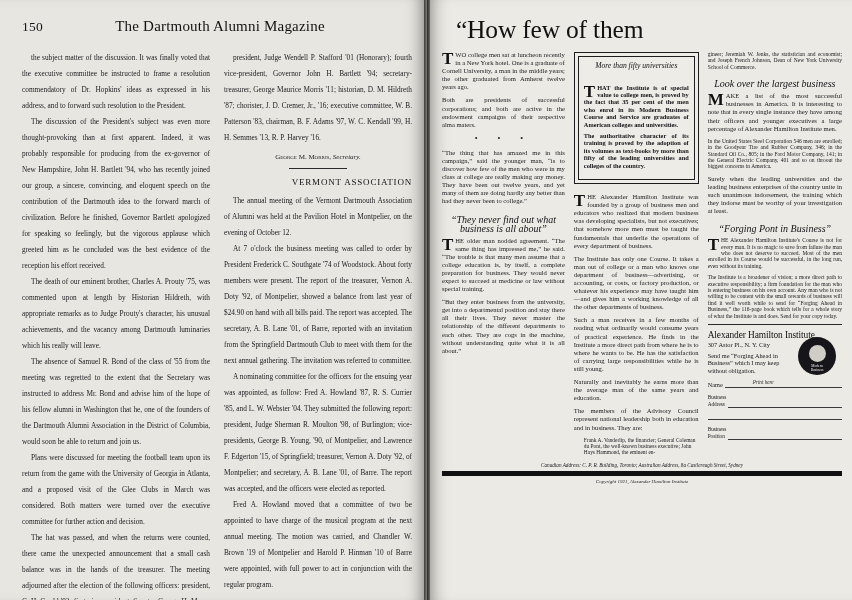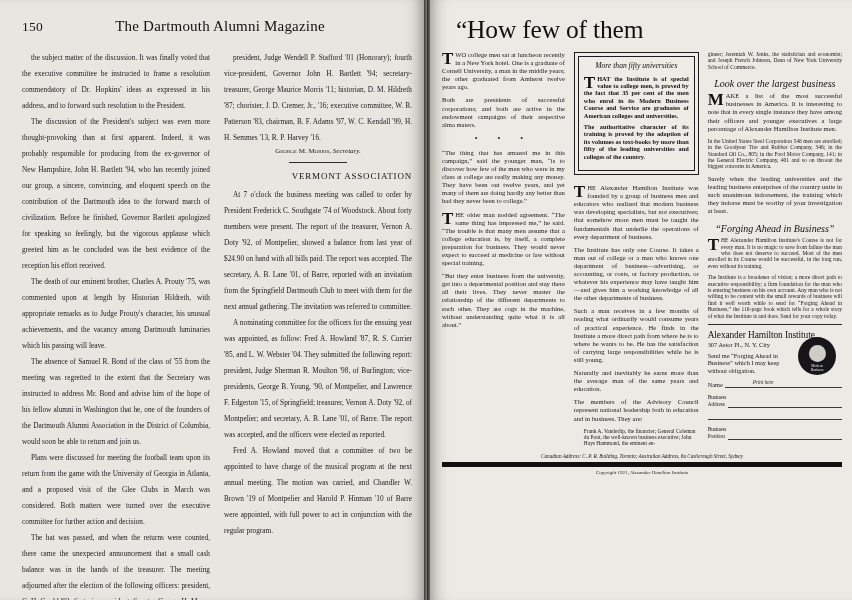--- a/index.html
+++ b/index.html
@@ -39,21 +39,21 @@
   .col p{
     margin:0;
     font-size:7.3px;
     line-height:16px;
     text-align:justify;
     text-indent:9px;
     color:#1b1a1e;
     hyphens:none;
   }
   .sig{
-    margin-top:1px;margin-bottom:7px;
+    margin-top:7px;margin-bottom:7px;
     text-align:center;
     font-size:7px;
     color:#1b1a1e;
     font-variant:small-caps;
   }
   .sig i{font-variant:normal;font-style:italic;}
   .rule-short{
     width:58px;height:1px;background:#2a2a2a;
     margin:3px auto 8px auto;
   }
@@ -131,21 +131,21 @@
     border:1px solid #1d1d1d;
     padding:3px;
     margin:1px 0 9px 0;
     background:#eeece6;
   }
   .panel-in{
     border:1px solid #1d1d1d;
     padding:5px 5px 6px 5px;
   }
   .panel h4{
-    margin:0 0 4px 0;
+    margin:0 0 13px 0;
     font-style:italic;
     font-weight:400;
     font-size:7.6px;
     text-align:center;
     line-height:8.6px;
     color:#111;
   }
   .panel p{
     margin:0 0 4px 0;
     font-size:6.3px;
@@ -232,38 +232,39 @@
     <div class="page-head">
       <div class="folio">150</div>
       <div class="running-title">The Dartmouth Alumni Magazine</div>
     </div>
 
     <div class="cols2">
 
       <div class="col">
         <p>the subject matter of the discussion. It was finally voted that the executive committee be instructed to frame a resolution commendatory of Dr. Hopkins' ideas as expressed in his address, and to forward such resolution to the President.</p>
         <p>The discussion of the President's subject was even more thought-provoking than at first apparent. Indeed, it was probably responsible for producing from the ex-governor of New Hampshire, John H. Bartlett '94, who has recently joined our group, a sincere, convincing, and eloquent speech on the contribution of the Dartmouth idea to the forward march of civilization. Before he finished, Governor Bartlett apologized for speaking so feelingly, but the vigorous applause which greeted him as he concluded was the best evidence of the reception his effort received.</p>
-        <p>The death of our eminent brother, Charles A. Prouty '75, was commented upon at length by Historian Hildreth, with appropriate remarks as to Judge Prouty's character, his unusual achievements, and the vacancy among Dartmouth luminaries which his passing will leave.</p>
+        <p>The death of our eminent brother, Charles A. Prouty '75, was commented upon at length by Historian Hildreth, with appropriate remarks as to Judge Prouty's character, his unusual achievements, and the vacancy among Dartmouth luminaries which his really will leave.</p>
         <p>The absence of Samuel R. Bond of the class of '55 from the meeting was regretted to the extent that the Secretary was instructed to address Mr. Bond and advise him of the hope of his fellow alumni in Washington that he, one of the founders of the Dartmouth Alumni Association in the District of Columbia, would soon be able to return and join us.</p>
         <p>Plans were discussed for meeting the football team upon its return from the game with the University of Georgia in Atlanta, and a proposed visit of the Glee Clubs in March was considered. Both matters were turned over the executive committee for further action and decision.</p>
         <p>The hat was passed, and when the returns were counted, there came the unexpected announcement that a small cash balance was in the hands of the treasurer. The meeting adjourned after the election of the following officers: president, C. H. Gould '92; first vice-president, Senator George H. Moses '90; second vice-president, Representative Sherman E. Burroughs '94; third vice-</p>
       </div>
 
       <div class="col">
         <p>president, Judge Wendell P. Stafford '01 (Honorary); fourth vice-president, Governor John H. Bartlett '94; secretary-treasurer, George Maurice Morris '11; historian, D. M. Hildreth '87; chorister, J. D. Cremer, Jr., '16; executive committee, W. B. Patterson '83, chairman, B. F. Adams '97, W. C. Kendall '99, H. H. Semmes '13, R. P. Harvey '16.</p>
 
         <div class="sig">
           <span>George M. Morris,</span>
           <i>Secretary.</i>
         </div>
 
         <div class="rule-short"></div>
 
         <div class="sec-head">VERMONT ASSOCIATION</div>
 
+        <p>The annual meeting of the Vermont Dartmouth Association of Alumni was held at the Pavilion Hotel in Montpelier, on the evening of October 12.</p>
         <p>At 7 o'clock the business meeting was called to order by President Frederick C. Southgate '74 of Woodstock. About forty members were present. The report of the treasurer, Vernon A. Doty '92, of Montpelier, showed a balance from last year of $24.90 on hand with all bills paid. The report was accepted. The secretary, A. B. Lane '01, of Barre, reported with an invitation from the Springfield Dartmouth Club to meet with them for the next annual gathering. The invitation was referred to committee.</p>
         <p>A nominating committee for the officers for the ensuing year was appointed, as follow: Fred A. Howland '87, R. S. Currier '85, and L. W. Webster '04. They submitted the following report: president, Judge Sherman R. Moulton '98, of Burlington; vice-presidents, George B. Young, '90, of Montpelier, and Lawrence F. Edgerton '15, of Springfield; treasurer, Vernon A. Doty '92, of Montpelier; and secretary, A. B. Lane '01, of Barre. The report was accepted, and the officers were elected as reported.</p>
         <p>Fred A. Howland moved that a committee of two be appointed to have charge of the musical program at the next annual meeting. The motion was carried, and Chandler W. Brown '19 of Montpelier and Harold P. Hinman '10 of Barre were appointed, with full power to act in conjunction with the regular program.</p>
       </div>
 
     </div>
   </div>
 
   <div class="gutter"></div>
 
@@ -273,20 +274,21 @@
       <span class="l1">“How few of them</span>
     </div>
 
     <div class="ad-cols">
 
       <div class="adcol c1">
         <p class="dropcap">TWO college men sat at luncheon recently in a New York hotel. One is a graduate of Cornell University, a man in the middle years; the other graduated from Amherst twelve years ago.</p>
         <p>Both are presidents of successful corporations; and both are active in the endowment campaigns of their respective alma maters.</p>
         <div class="dots">• • •</div>
         <p>“The thing that has amazed me in this campaign,” said the younger man, “is to discover how few of the men who were in my class at college are really making any money. They have been out twelve years, and yet many of them are doing hardly any better than had they never been to college.”</p>
+        <div class="subhead">“They never find out what business is all about”</div>
         <p class="dropcap">THE older man nodded agreement. “The same thing has impressed me,” he said. “The trouble is that many men assume that a college education is, by itself, a complete preparation for business. They would never expect to succeed at medicine or law without special training.</p>
         <p>“But they enter business from the university, get into a departmental position and stay there all their lives. They never master the relationship of the different departments to each other. They are cogs in the machine, without understanding quite what it is all about.”</p>
       </div>
 
       <div class="adcol c2">
 
         <div class="panel">
           <div class="panel-in">
             <h4>More than fifty universities</h4>
             <p class="dropcap">THAT the Institute is of special value to college men, is proved by the fact that 35 per cent of the men who enrol in its Modern Business Course and Service are graduates of American colleges and universities.</p>
@@ -303,21 +305,21 @@
       </div>
 
       <div class="adcol c3">
         <p class="tight">gineer; Jeremiah W. Jenks, the statistician and economist; and Joseph French Johnson, Dean of New York University School of Commerce.</p>
 
         <div class="subhead">Look over the largest business</div>
         <p class="dropcap">MAKE a list of the most successful businesses in America. It is interesting to note that in every single instance they have among their officers and younger executives a large percentage of Alexander Hamilton Institute men.</p>
         <p class="tight">In the United States Steel Corporation 546 men are enrolled; in the Goodyear Tire and Rubber Company, 346; in the Standard Oil Co., 805; in the Ford Motor Company, 141; in the General Electric Company, 401 and so on throout the biggest concerns in America.</p>
         <p>Surely when the leading universities and the leading business enterprises of the country unite in such unanimous indorsement, the training which they indorse must be worthy of your investigation at least.</p>
 
-        <div class="subhead">“Forging Ahead in Business”</div>
+        <div class="subhead">“Forging Pont in Business”</div>
         <p class="tight dropcap">THE Alexander Hamilton Institute's Course is not for every man. It is no magic to save from failure the man who does not deserve to succeed. Most of the men enrolled in its Course would be successful, in the long run, even without its training.</p>
         <p class="tight">The Institute is a broadener of vision; a more direct path to executive responsibility; a firm foundation for the man who is entering business on his own account. Any man who is not willing to be content with the small rewards of business will find it well worth while to send for “Forging Ahead in Business,” the 116-page book which tells for a whole story of what the Institute is and does. Send for your copy today.</p>
 
         <div class="coupon">
           <div class="coupon-rule"></div>
 
           <div class="seal">
             <div class="figure"></div>
             <span>Modern</span>
             <span>Business</span>

